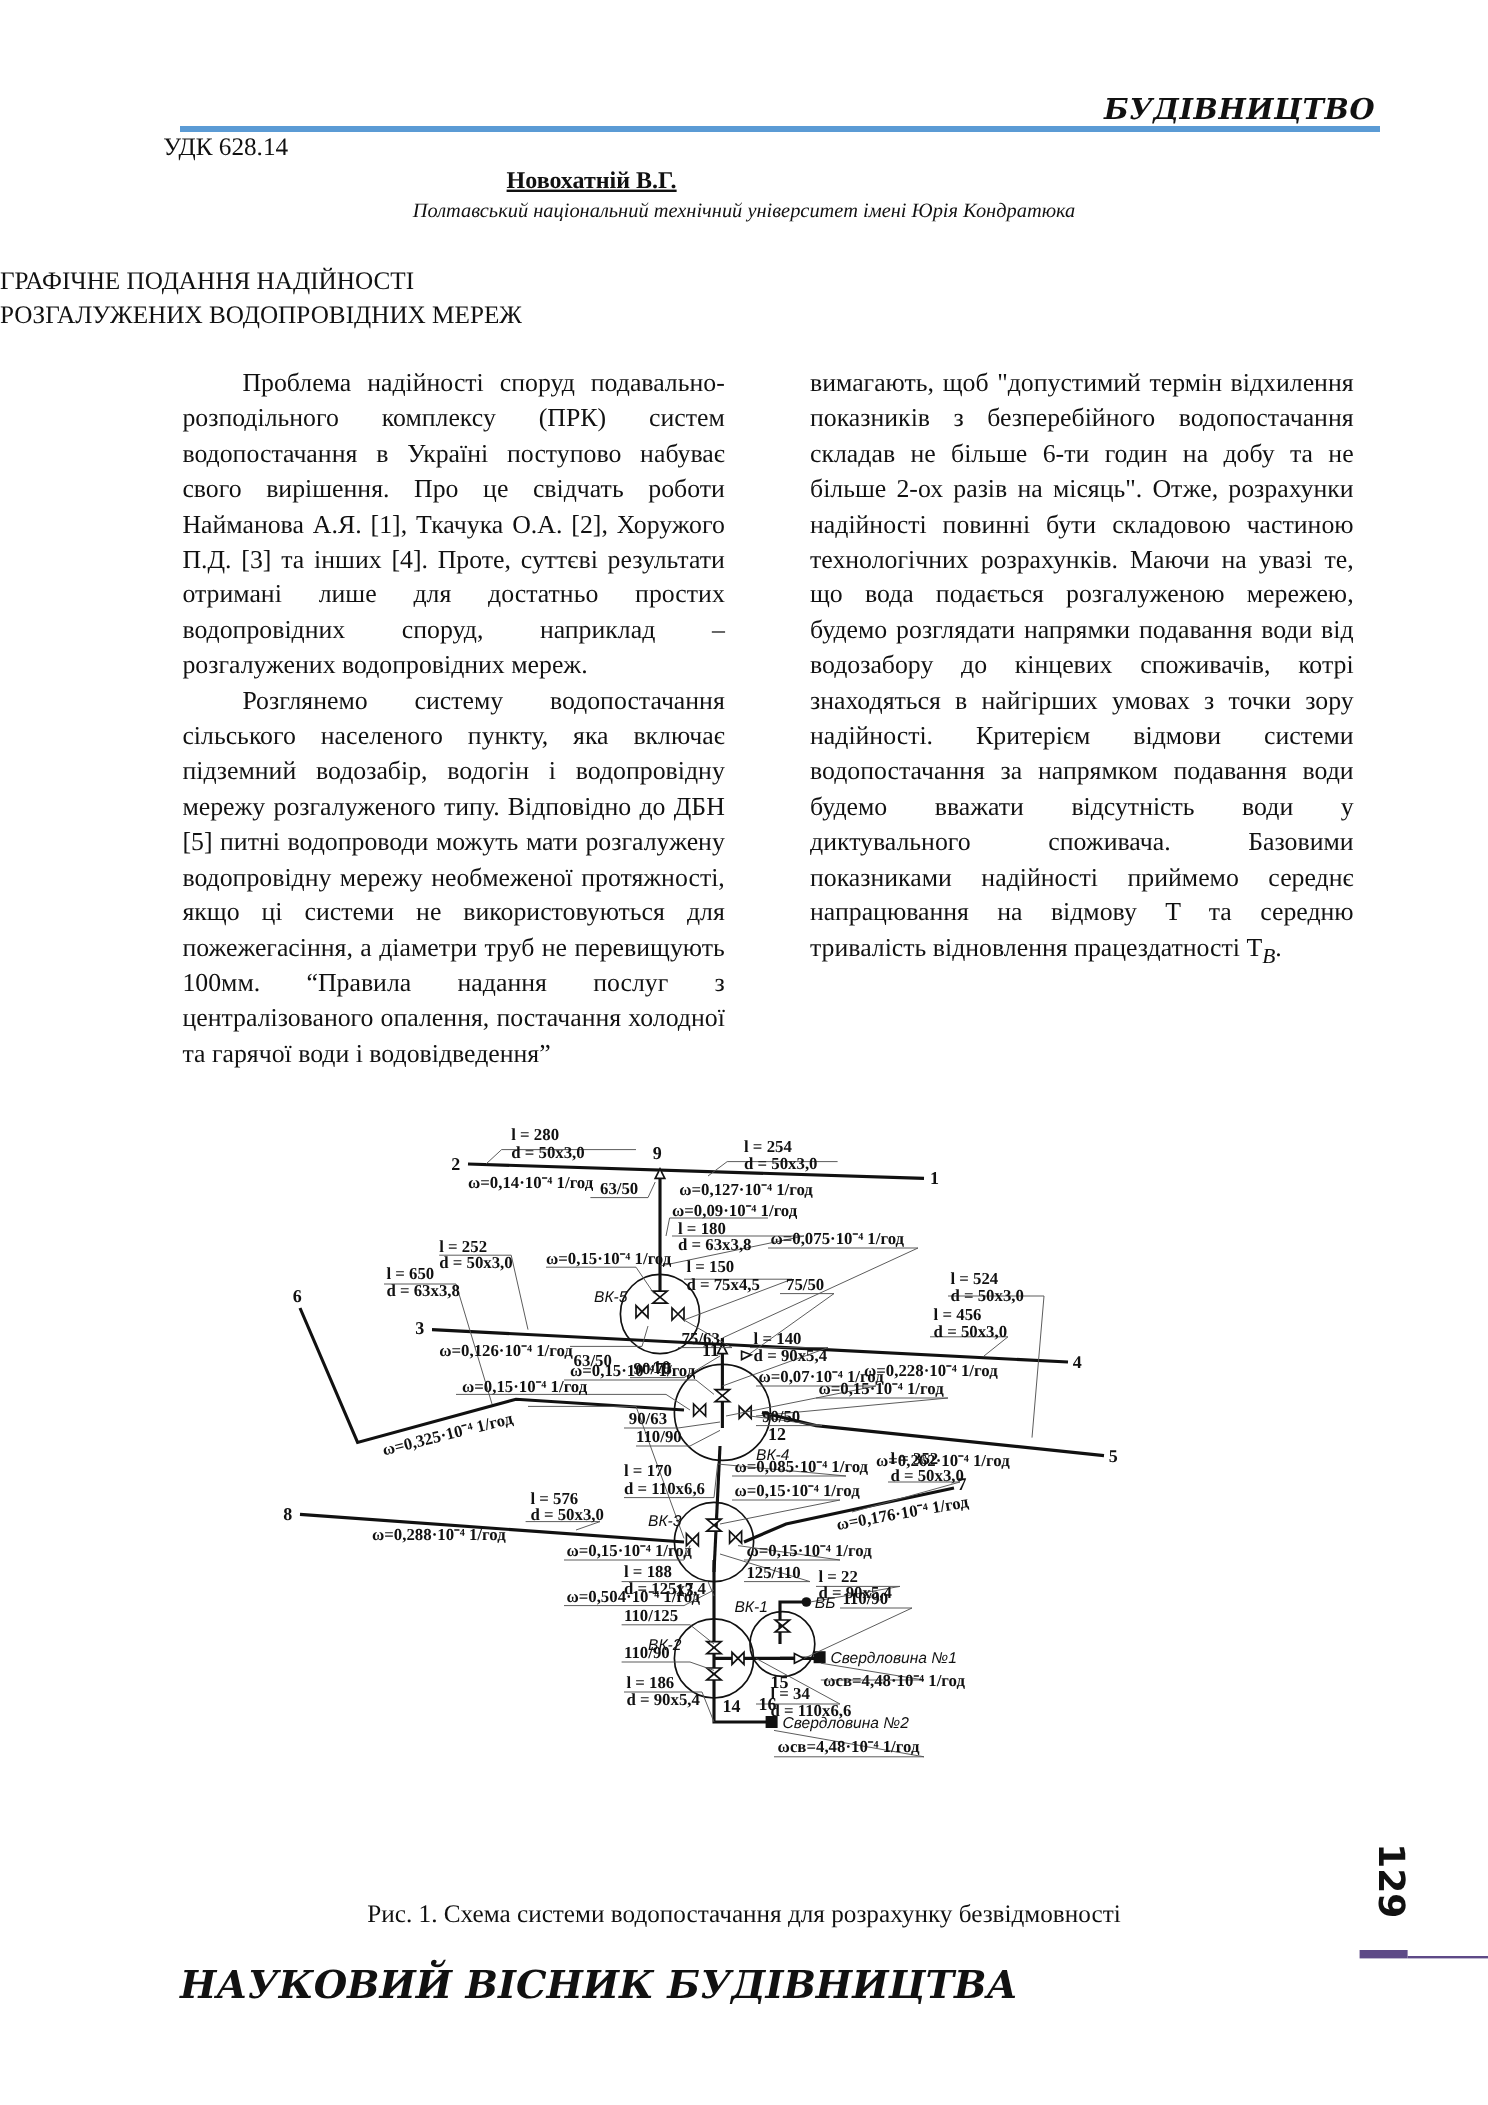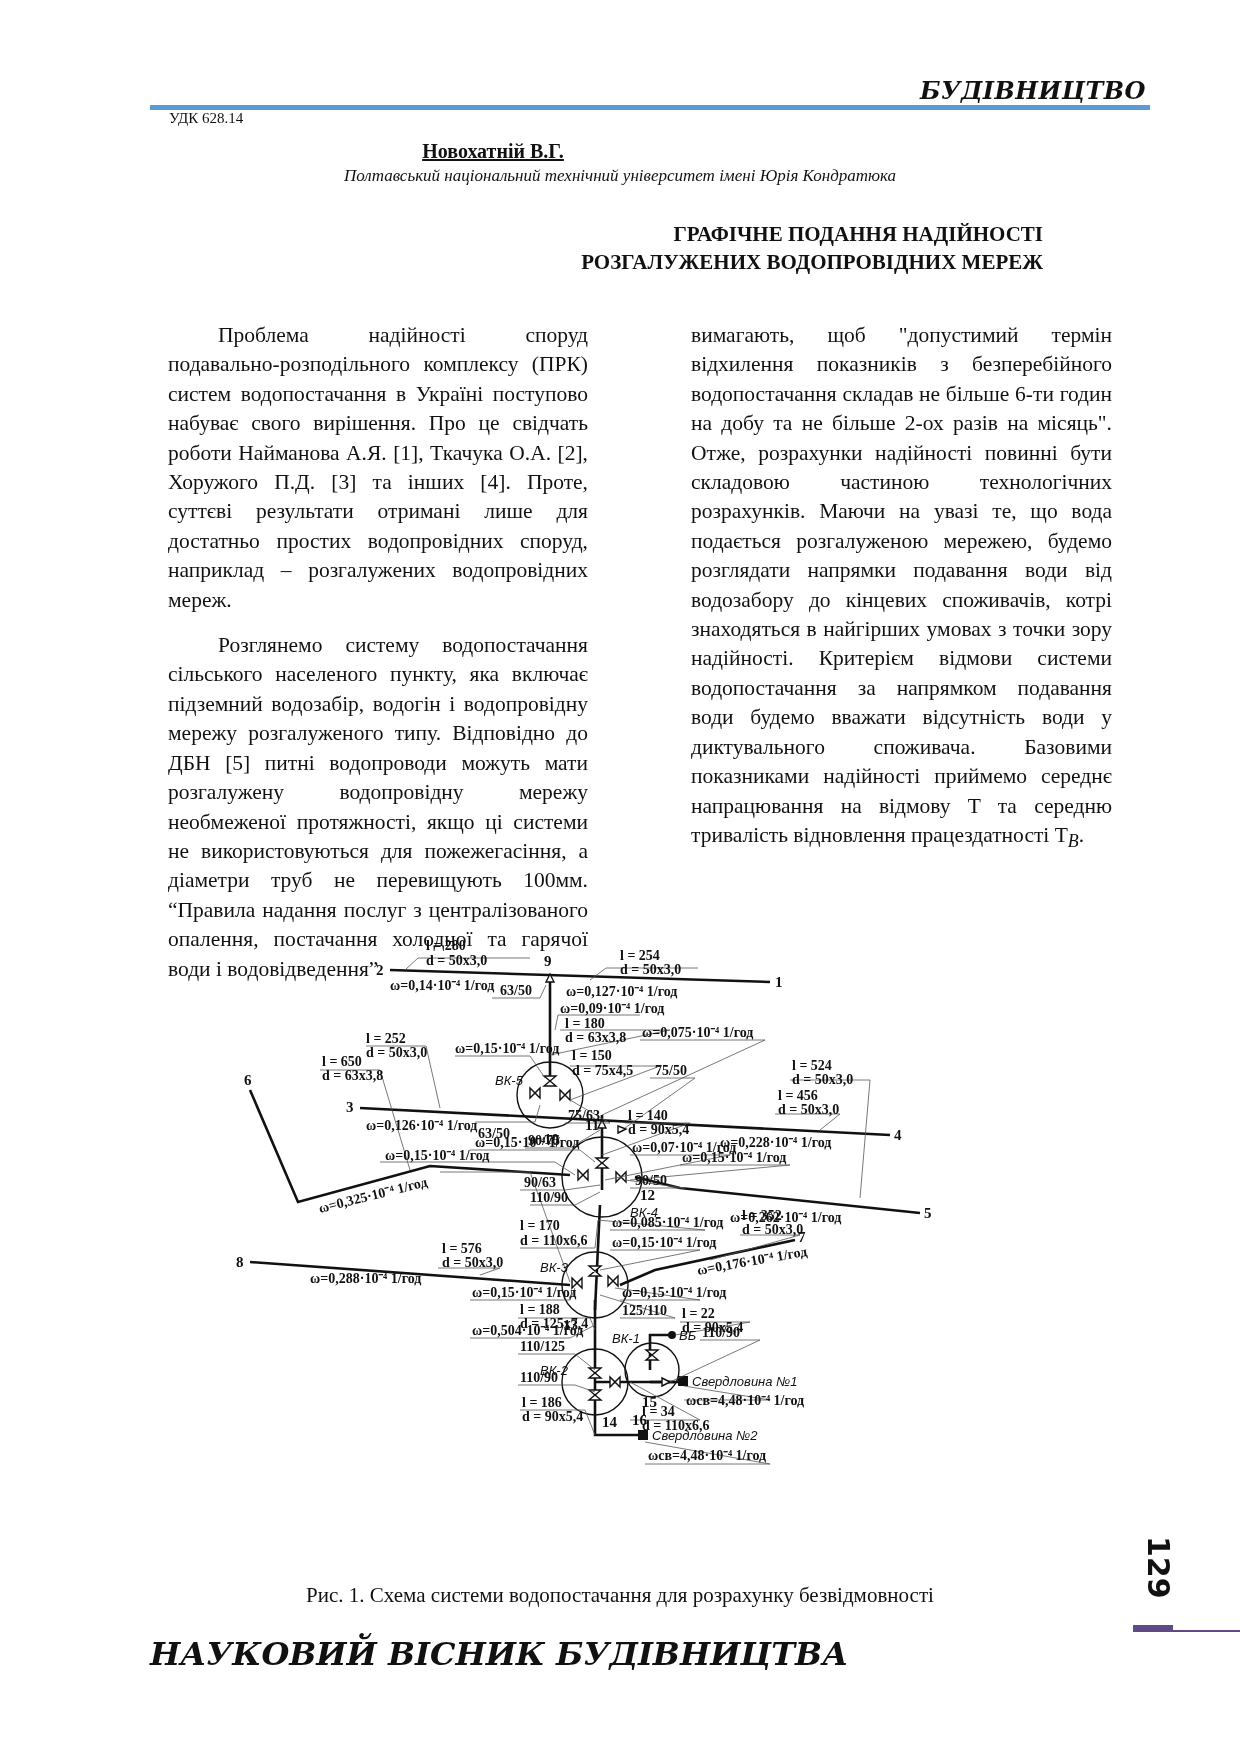--- a/index.html
+++ b/index.html
@@ -1,25 +1,25 @@
 <!DOCTYPE html>
 <html><head>
 <meta charset="utf-8">
 <style>
   html, body { margin:0; padding:0; background:#fff; }
   body { width:1240px; height:1754px; position:relative; overflow:hidden; font-family:"Liberation Serif", serif; color:#111; }
   .abs { position:absolute; }
   #section-label { left:920px; top:76px; font-family:"DejaVu Serif", serif; font-weight:bold; font-style:italic; font-size:24px; letter-spacing:0.5px; }
   #header-rule { left:150px; top:105px; width:1000px; height:5px; background:#5b9bd5; }
-  #udk { left:169px; top:110px; font-size:15px; }
+  #udk { left:136px; top:110px; font-size:21px; }
   #author { left:0; width:986px; top:140px; text-align:center; font-size:20px; font-weight:bold;text-decoration:underline; }
   #affiliation { left:0; width:1240px; top:166px; text-align:center; font-size:17px; font-style:italic; }
-  #title { left:0; width:1043px; top:220px; text-align:right; font-size:21px; font-weight:bold; line-height:28px; }
+  #title { left:0; width:1043px; top:220px; text-align:left; font-size:21px; font-weight:normal; line-height:28px; }
   .col { position:absolute; font-size:21.5px; line-height:29.4px; text-align:justify; }
-  .col p { margin:16px; }
+  .col p { margin:0; }
   .col p.indent { text-indent:50px; }
   #col-left { left:152px; top:305px; width:452px; }
   #col-right { left:675px; top:305px; width:453px; }
   #figure { position:absolute; left:230px; top:930px; width:830px; height:620px; }
   #caption { left:0; width:1240px; top:1583px; text-align:center; font-size:21px; }
   #footer-title { left:150px; top:1635px; font-family:"DejaVu Serif", serif; font-weight:bold; font-style:italic; font-size:32px; }
   #page-number { left:1128px; top:1536px; width:60px; height:60px; font-family:"DejaVu Sans", sans-serif; font-weight:bold; font-size:30px; transform:rotate(90deg); transform-origin:center; text-align:center; line-height:60px; }
   #footer-rule-thick { left:1133px; top:1625px; width:40px; height:7px; background:#5e4a87; }
   #footer-rule-thin { left:1173px; top:1630px; width:67px; height:2px; background:#5e4a87; }
   svg text { font-family:"Liberation Serif", serif; font-weight:bold; font-size:14px; fill:#111; }

